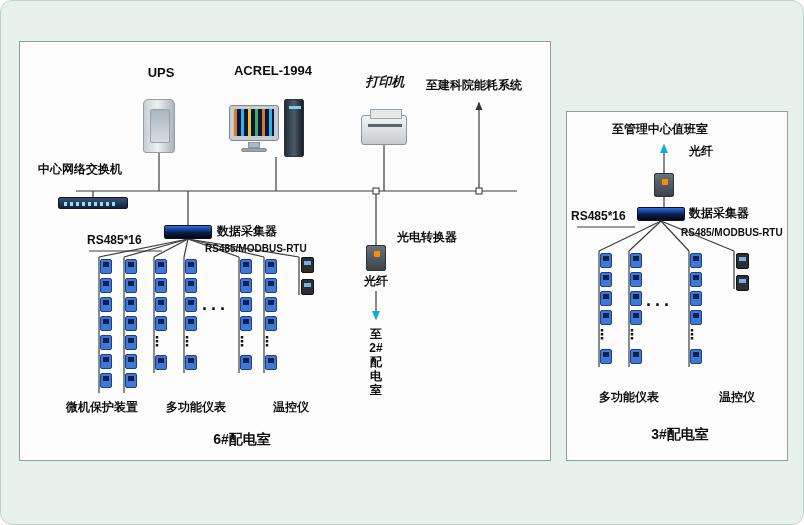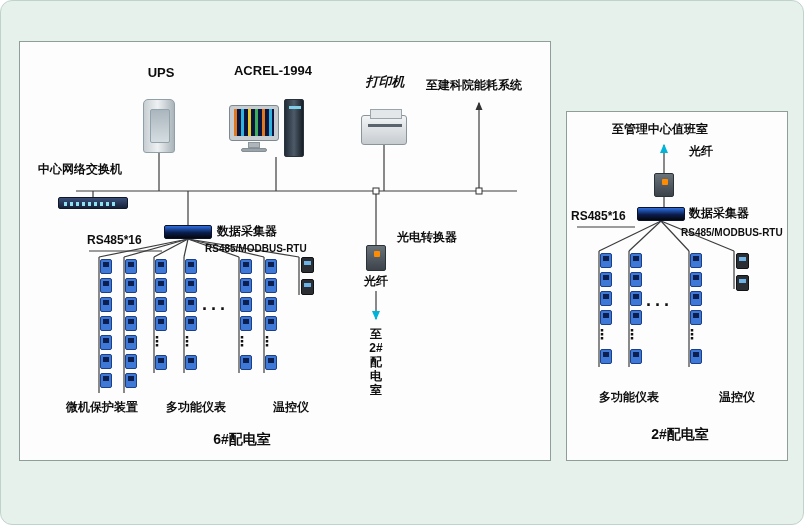--- a/index.html
+++ b/index.html
@@ -170,21 +170,21 @@
   <div class="dots-v" style="left:234px; top:332px;">⋮</div>
   <div class="dots-v" style="left:259px; top:332px;">⋮</div>
 
   <div class="lbl c" style="left:604px; top:120px; width:110px;">至管理中心值班室</div>
   <div class="lbl" style="left:688px; top:142px;">光纤</div>
   <div class="lbl" style="left:570px; top:208px;">RS485*16</div>
   <div class="lbl" style="left:688px; top:204px;">数据采集器</div>
   <div class="lbl s10" style="left:680px; top:226px;">RS485/MODBUS-RTU</div>
   <div class="lbl c" style="left:588px; top:388px; width:80px;">多功能仪表</div>
   <div class="lbl c" style="left:706px; top:388px; width:60px;">温控仪</div>
-  <div class="lbl s14 c" style="left:634px; top:425px; width:90px;">2#配电室</div>
+  <div class="lbl s14 c" style="left:634px; top:425px; width:90px;">3#配电室</div>
   <div class="dots-h" style="left:645px; top:294px;">···</div>
   <div class="dots-v" style="left:594px; top:325px;">⋮</div>
   <div class="dots-v" style="left:624px; top:325px;">⋮</div>
   <div class="dots-v" style="left:684px; top:325px;">⋮</div>
 
 <div class="dev meter" style="left: 99px; top: 258px;"></div>
     <div class="dev meter" style="left: 99px; top: 277px;"></div>
     <div class="dev meter" style="left: 99px; top: 296px;"></div>
     <div class="dev meter" style="left: 99px; top: 315px;"></div>
     <div class="dev meter" style="left: 99px; top: 334px;"></div>

